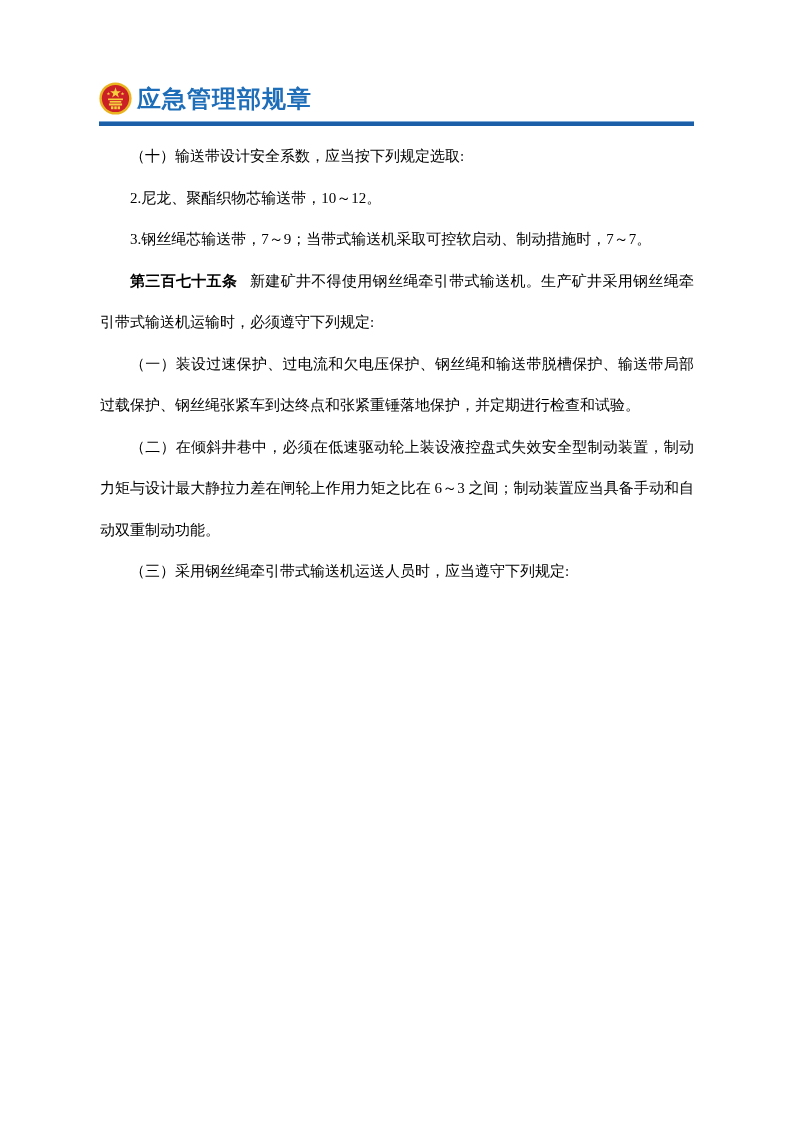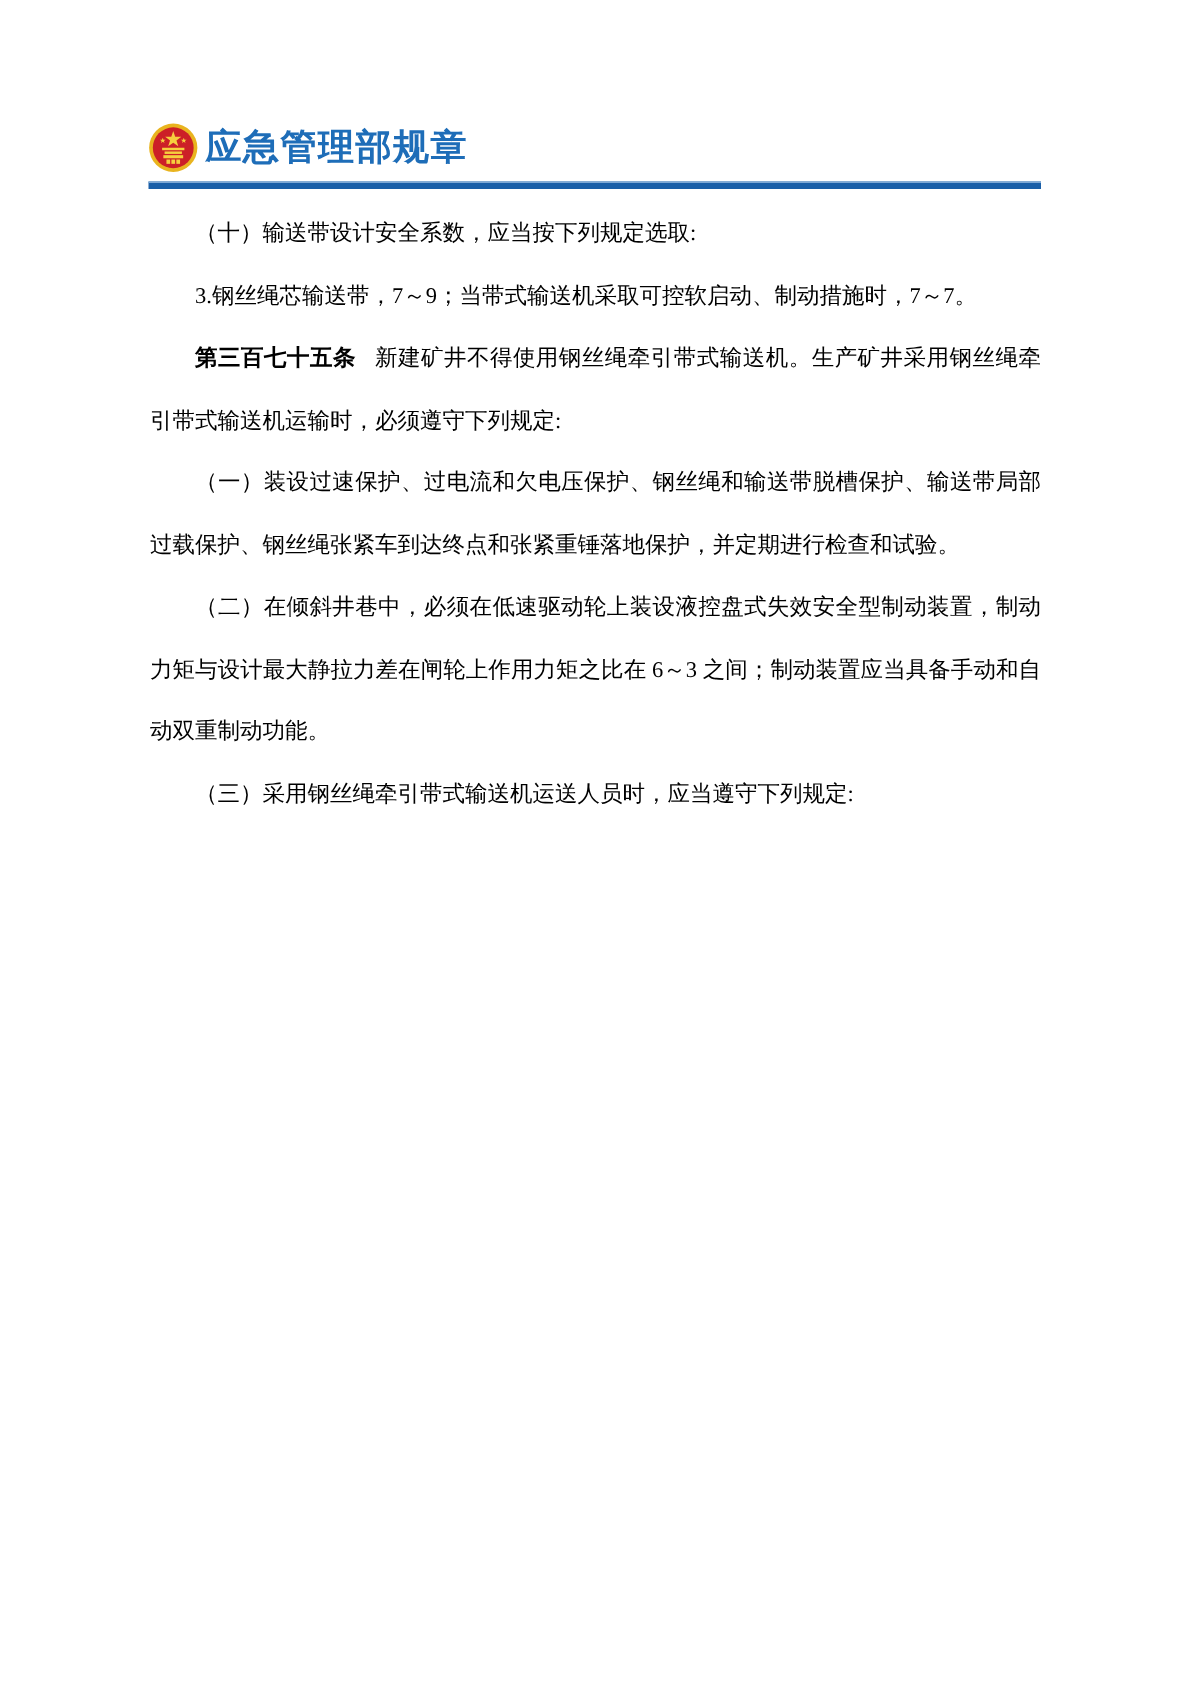--- a/index.html
+++ b/index.html
@@ -118,20 +118,21 @@
       <rect x="18.5" y="29.5" width="3" height="3.5" fill="#f6cf3e"></rect>
     </svg>
     <span class="header-title">应急管理部规章</span>
   </div>
 
   <div class="header-rule"></div>
 
   <main class="body-text">
     <div id="paragraphs">
         <p class="para">（十）输送带设计安全系数，应当按下列规定选取:</p>
+        <p class="para">2.尼龙、聚酯织物芯输送带，10～12。</p>
         <p class="para">3.钢丝绳芯输送带，7～9；当带式输送机采取可控软启动、制动措施时，7～7。</p>
         <p class="para"><span class="lead">第三百七十五条</span>新建矿井不得使用钢丝绳牵引带式输送机。生产矿井采用钢丝绳牵引带式输送机运输时，必须遵守下列规定:</p>
         <p class="para">（一）装设过速保护、过电流和欠电压保护、钢丝绳和输送带脱槽保护、输送带局部过载保护、钢丝绳张紧车到达终点和张紧重锤落地保护，并定期进行检查和试验。</p>
         <p class="para">（二）在倾斜井巷中，必须在低速驱动轮上装设液控盘式失效安全型制动装置，制动力矩与设计最大静拉力差在闸轮上作用力矩之比在 6～3 之间；制动装置应当具备手动和自动双重制动功能。</p>
         <p class="para">（三）采用钢丝绳牵引带式输送机运送人员时，应当遵守下列规定:</p>
       </div>
   </main>
 
   <div class="page-number">- 157 -</div>
   <div class="footer-rule"></div>

